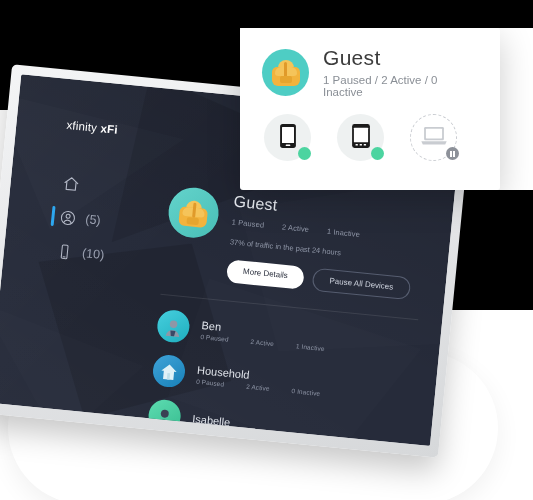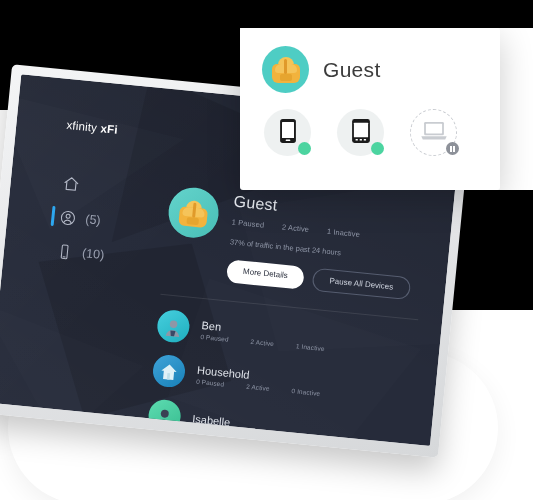--- a/index.html
+++ b/index.html
@@ -410,20 +410,21 @@
         <div class="pack">
           <div class="top"></div>
             <div class="body"></div>
           <div class="flap"></div>
             <div class="strap"></div>
             <div class="pocket"></div>
         </div>
       </div>
       <div>
         <div class="pop-name">Guest</div>
+        <div class="pop-sub">1 Paused / 2 Active / 0 Inactive</div>
       </div>
     </div>
 
     <div class="pop-devices">
 
       <div class="dev">
         <div class="disc"></div>
         <span class="glyph">
           <svg width="17" height="25" viewBox="0 0 17 25">
             <rect x="0.6" y="0.6" width="15.8" height="23.8" rx="2.6" fill="#1b1b1b"></rect>

